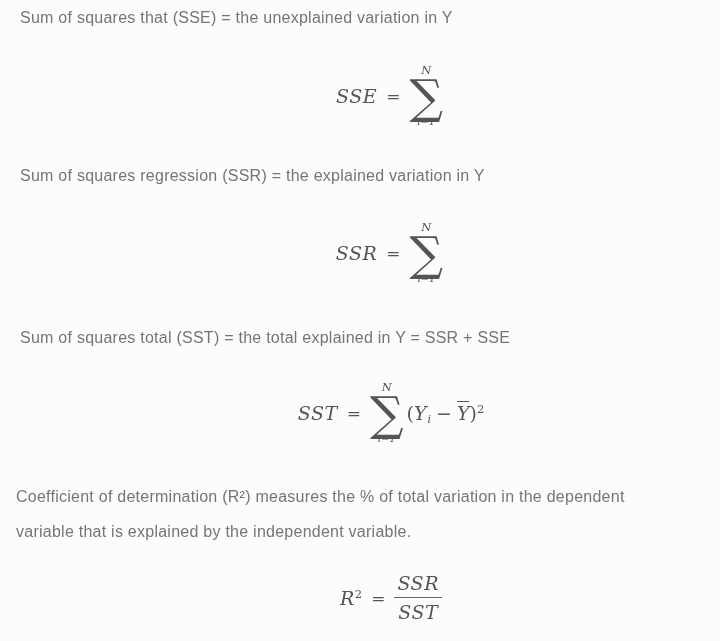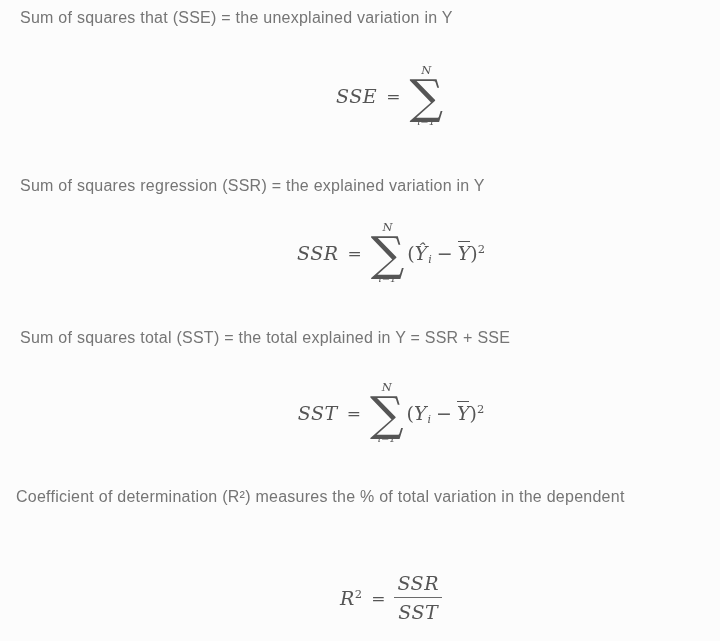--- a/index.html
+++ b/index.html
@@ -81,48 +81,48 @@
 <div class="formula" style="top:64px">
     <span class="f-lhs">SSE</span>
     <span class="f-eq">=</span>
     <span class="sigma-block">
       <span class="sig-top">N</span>
       <span class="sig-mid">∑</span>
       <span class="sig-bot">i=1</span>
     </span>
   </div>
 
-<div class="heading" style="top:176px">Sum of squares regression (SSR) = the explained variation in Y</div>
+<div class="heading" style="top:166px">Sum of squares regression (SSR) = the explained variation in Y</div>
 
 <div class="formula" style="top:221px">
     <span class="f-lhs">SSR</span>
     <span class="f-eq">=</span>
     <span class="sigma-block">
       <span class="sig-top">N</span>
       <span class="sig-mid">∑</span>
       <span class="sig-bot">i=1</span>
     </span>
-    <span class="f-body"><span>(</span><span class="it">Ŷ</span><sub>i</sub><span class="op">−</span><span class="bar">Y</span><span>)</span><sup>2</sup></span>
   </div>
 
 <div class="heading" style="top:328px">Sum of squares total (SST) = the total explained in Y = SSR + SSE</div>
 
 <div class="formula" style="top:381px">
     <span class="f-lhs">SST</span>
     <span class="f-eq">=</span>
     <span class="sigma-block">
       <span class="sig-top">N</span>
       <span class="sig-mid">∑</span>
       <span class="sig-bot">i=1</span>
     </span>
     <span class="f-body"><span>(</span><span class="it">Y</span><sub>i</sub><span class="op">−</span><span class="bar">Y</span><span>)</span><sup>2</sup></span>
   </div>
 
 <div class="heading-multiline" style="top:479px">
   <div>Coefficient of determination (R²) measures the % of total variation in the dependent</div>
+  <div>variable that is explained by the independent variable.</div>
 </div>
 
 <div class="formula" style="top:572px">
     <span><span class="f-lhs">R</span><sup class="lhs-sup">2</sup></span>
     <span class="f-eq">=</span>
     <span class="frac">
       <span class="frac-num">SSR</span>
       <span class="frac-den">SST</span>
     </span>
   </div>

